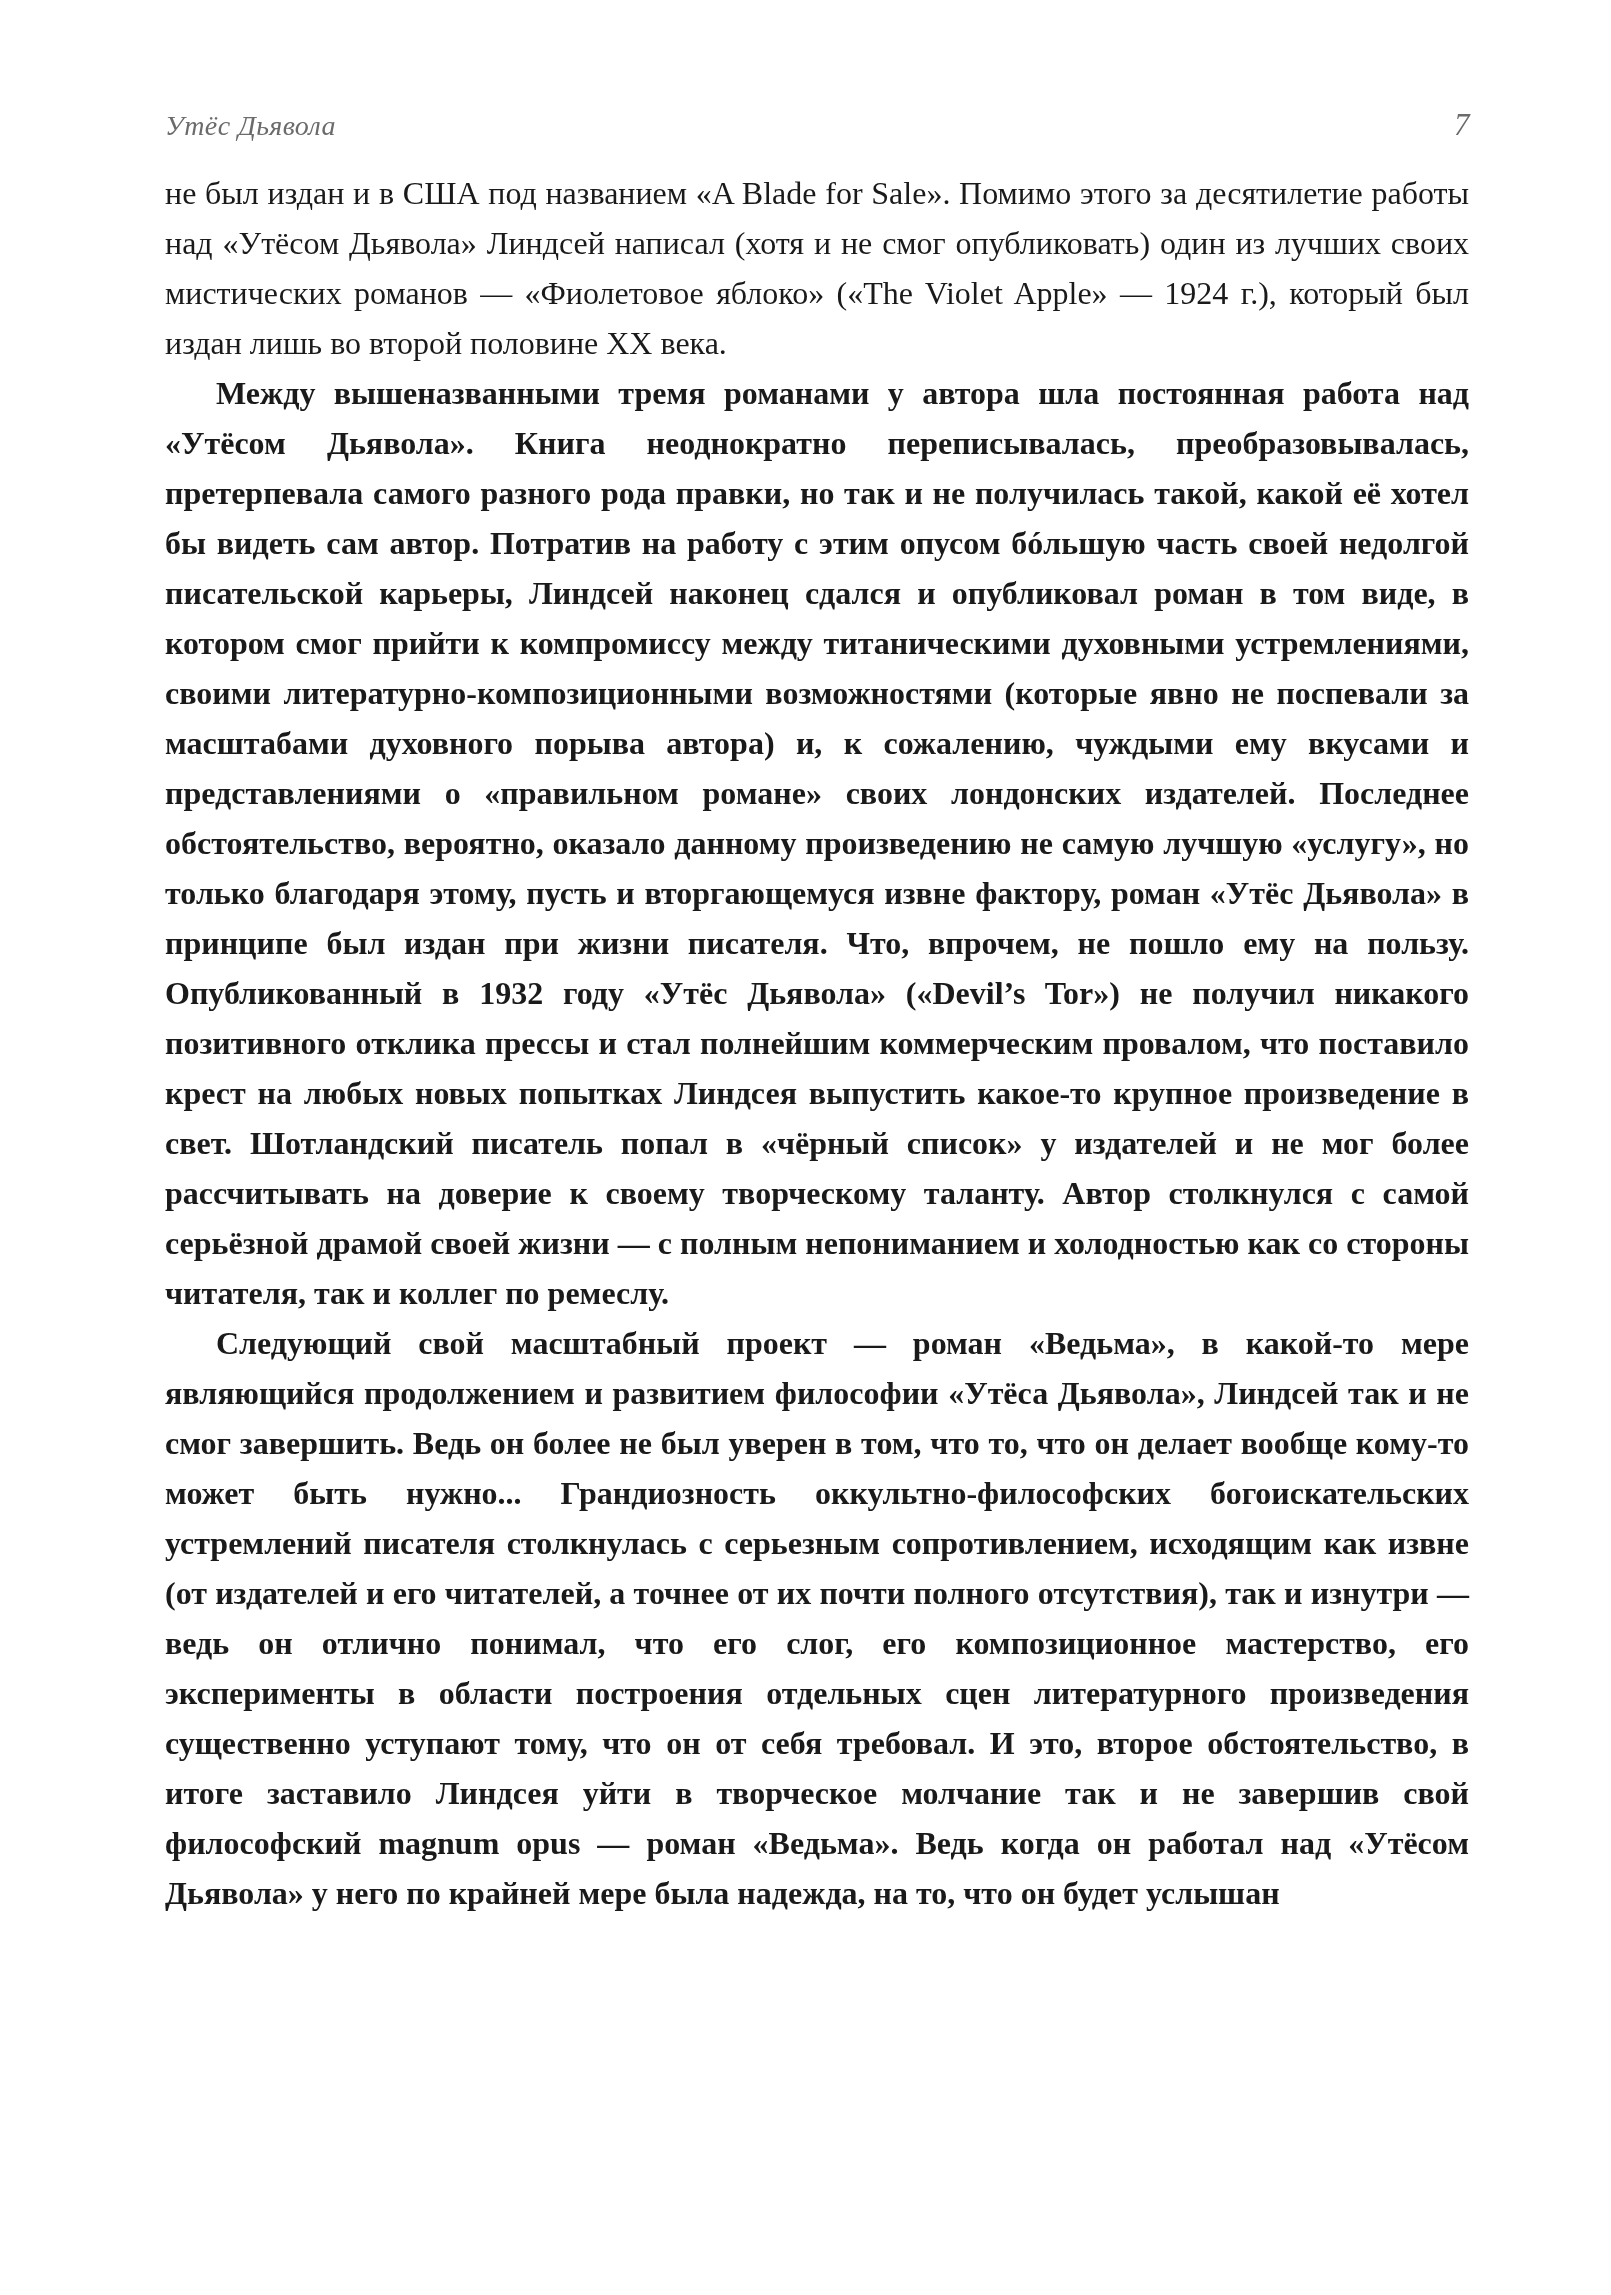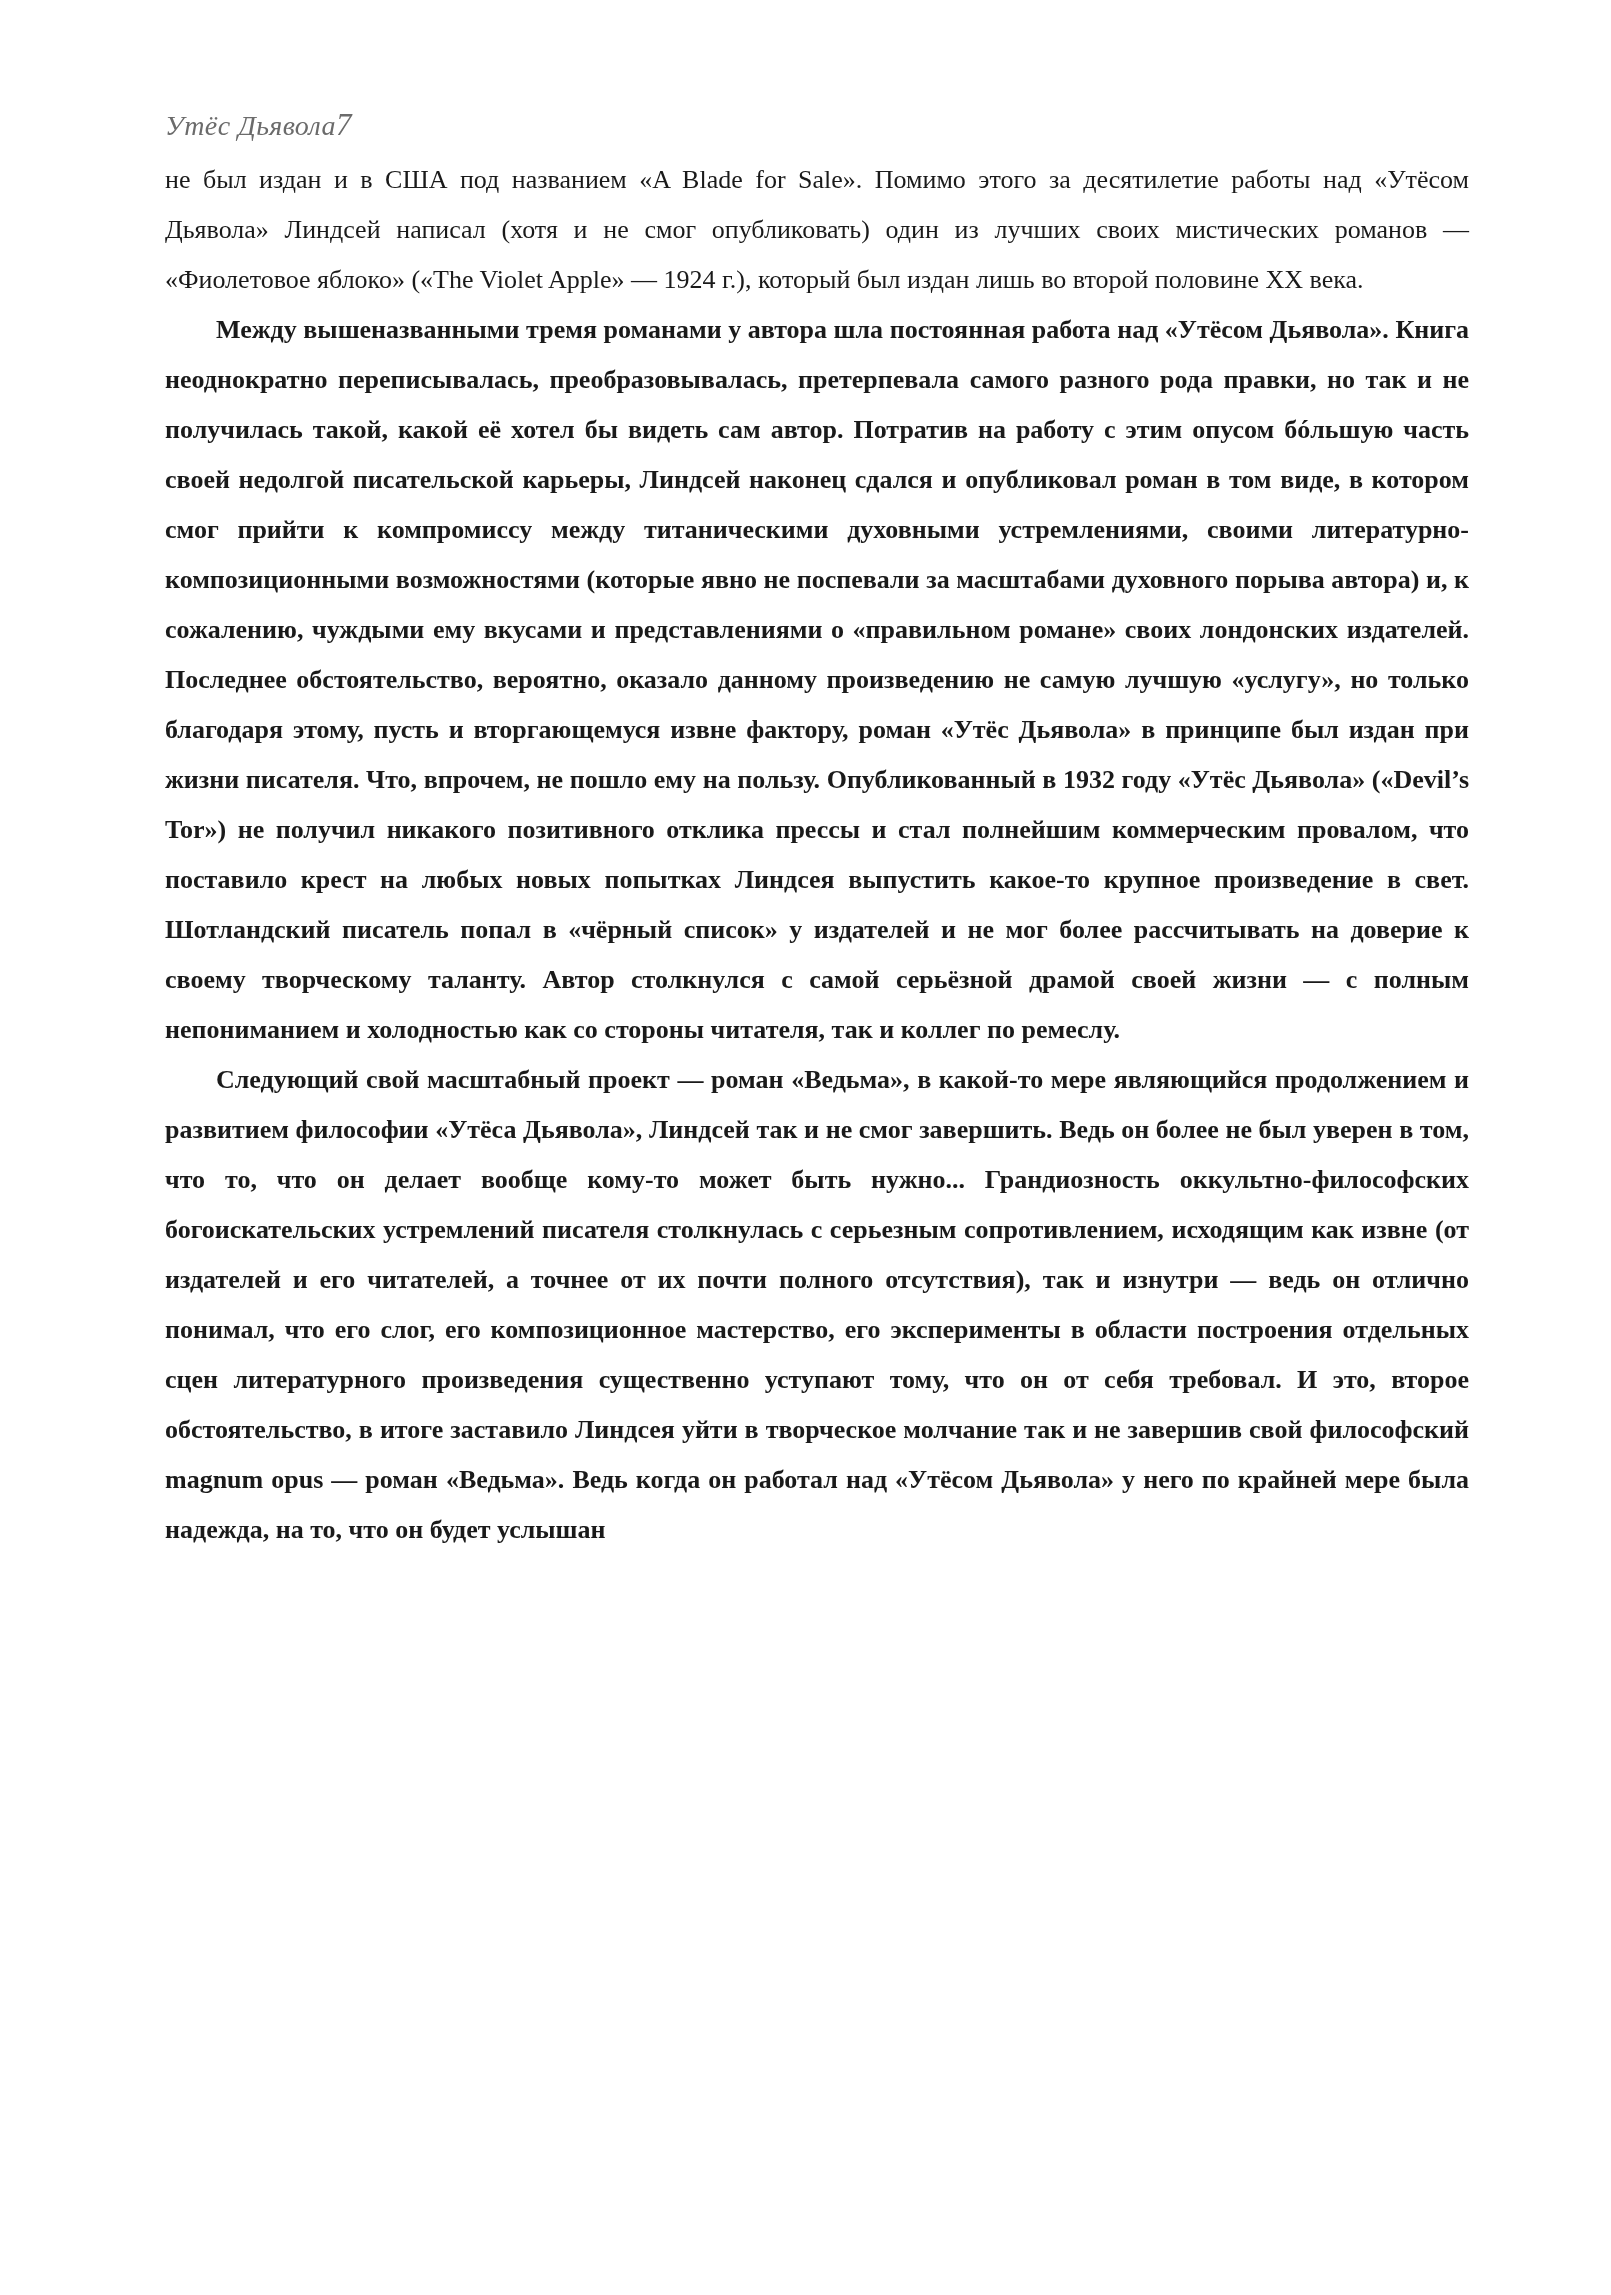--- a/index.html
+++ b/index.html
@@ -23,35 +23,36 @@
       height: 2295px;
       background: #ffffff;
     }
     .running-header {
       position: absolute;
       left: 165px;
       right: 142px;
       top: 107px;
       height: 41px;
       display: flex;
+      justify-content: space-between;
       align-items: baseline;
       font-style: italic;
       color: #6b6b6b;
       font-size: 28px;
       letter-spacing: 0.4px;
     }
     .page-number {
       font-size: 31px;
     }
     .body-text {
       position: absolute;
       left: 165px;
       width: 1304px;
-      top: 155px;
-      font-size: 26px;
+      top: 168px;
+      font-size: 32px;
       line-height: 50px;
       text-align: justify;
       hyphens: manual;
       color: #1a1a1a;
     }
     .body-text p {
       margin: 0;
       text-align: justify;
       text-align-last: left;
     }

